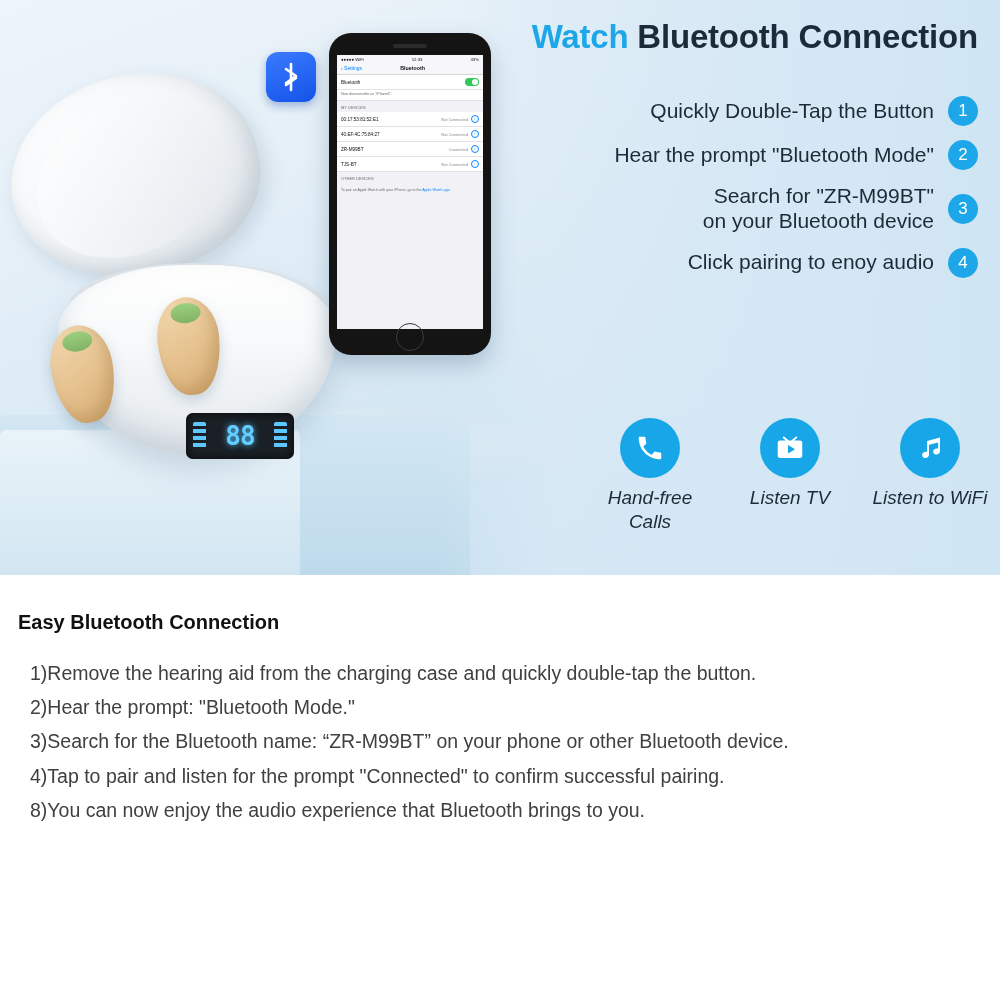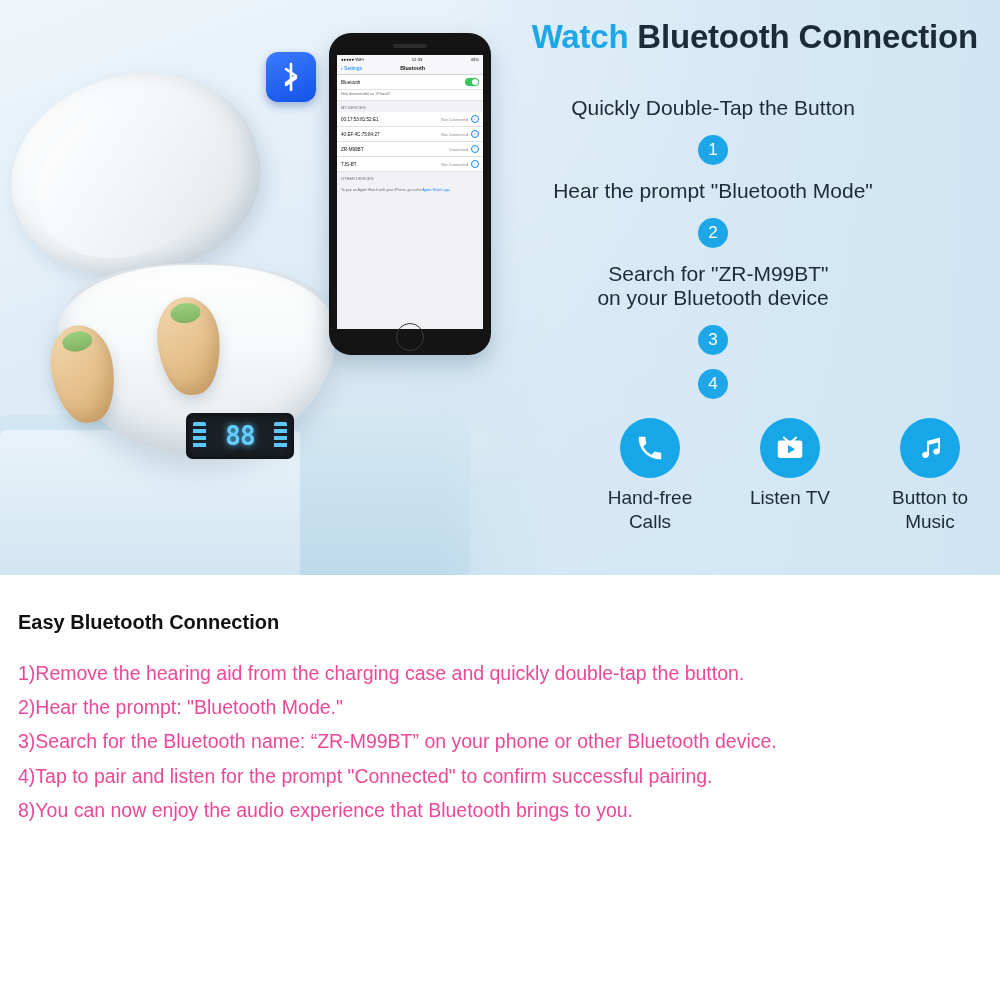--- a/index.html
+++ b/index.html
@@ -317,21 +317,20 @@
     right: 22px;
     top: 96px;
     width: 530px;
   }
   .step {
     display: flex;
     align-items: center;
     justify-content: flex-end;
     gap: 14px;
     margin-bottom: 14px;
-    flex-direction: column;
   }
   .step-text {
     text-align: right;
     font-size: 21px;
     color: #1d2b38;
     line-height: 1.18;
   }
   .step-num {
     flex: 0 0 auto;
     width: 30px;
@@ -345,20 +344,21 @@
     justify-content: center;
   }
 
   .features {
     position: absolute;
     left: 590px;
     top: 418px;
     width: 400px;
     display: flex;
     justify-content: space-between;
+    font-style: italic;
   }
   .feature {
     width: 120px;
     text-align: center;
     color: #1d2b38;
   }
   .feature-icon {
     width: 60px;
     height: 60px;
     border-radius: 50%;
@@ -384,23 +384,23 @@
     padding: 36px 20px 0 18px;
     box-sizing: border-box;
   }
   .desc h2 {
     margin: 0 0 24px 0;
     font-size: 20px;
     font-weight: bold;
     color: #111;
   }
   .desc p {
-    margin: 0 0 3px 0;
+    margin: 0 0 3px 12px;
     font-size: 19.5px;
-    color: #ec4899;
+    color: #404040;
     line-height: 1.6;
   }
 </style>
 </head>
 <body>
 
 <div class="hero">
 
   <div class="pedestal-oval"></div>
   <div class="pedestal-back"></div>
@@ -505,20 +505,21 @@
     <div class="step">
       <div class="step-text">Hear the prompt "Bluetooth Mode"</div>
       <div class="step-num">2</div>
     </div>
     <div class="step">
       <div class="step-text" style="white-space:pre-line">Search for "ZR-M99BT"
 on your Bluetooth device</div>
       <div class="step-num">3</div>
     </div>
     <div class="step">
+      <div class="step-text">Click pairing to enoy audio</div>
       <div class="step-num">4</div>
     </div>
   </div>
 
   <div class="features">
     <div class="feature">
       <div class="feature-icon">
         <svg width="30" height="30" viewBox="0 0 24 24" aria-hidden="true">
           <path d="M6.6 10.8c1.4 2.8 3.8 5.2 6.6 6.6l2.2-2.2c.3-.3.7-.4 1-.2 1.1.4 2.4.6 3.6.6.6 0 1 .4 1 1V20c0 .6-.4 1-1 1C10.6 21 3 13.4 3 4c0-.6.4-1 1-1h3.4c.6 0 1 .4 1 1 0 1.3.2 2.5.6 3.6.1.4 0 .8-.2 1.1l-2.2 2.1z" fill="#ffffff"></path>
         </svg>
@@ -533,21 +534,21 @@
         </svg>
       </div>
       <div class="feature-label">Listen TV</div>
     </div>
     <div class="feature">
       <div class="feature-icon">
         <svg width="30" height="30" viewBox="0 0 24 24" aria-hidden="true">
           <path d="M20 3.5v11.1c0 1.7-1.6 2.9-3.3 2.6-1.3-.2-2.2-1.2-2.2-2.4 0-1.4 1.3-2.5 2.9-2.5.4 0 .8.1 1.1.2V7.6l-7.3 1.8v7.9c0 1.7-1.6 2.9-3.3 2.6-1.3-.2-2.2-1.2-2.2-2.4 0-1.4 1.3-2.5 2.9-2.5.4 0 .8.1 1.1.2V6.3L20 3.5z" fill="#ffffff"></path>
         </svg>
       </div>
-      <div class="feature-label">Button to Music</div>
+      <div class="feature-label">Listen to WiFi</div>
     </div>
   </div>
 </div>
 
 <div class="desc">
   <h2>Easy Bluetooth Connection</h2>
   <p>1)Remove the hearing aid from the charging case and quickly double-tap the button.</p>
   <p>2)Hear the prompt: "Bluetooth Mode."</p>
   <p>3)Search for the Bluetooth name: “ZR-M99BT” on your phone or other Bluetooth device.</p>
   <p>4)Tap to pair and listen for the prompt "Connected" to confirm successful pairing.</p>

